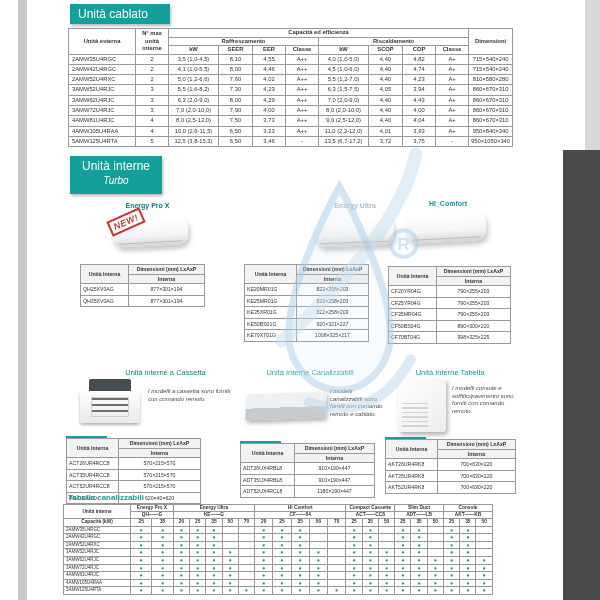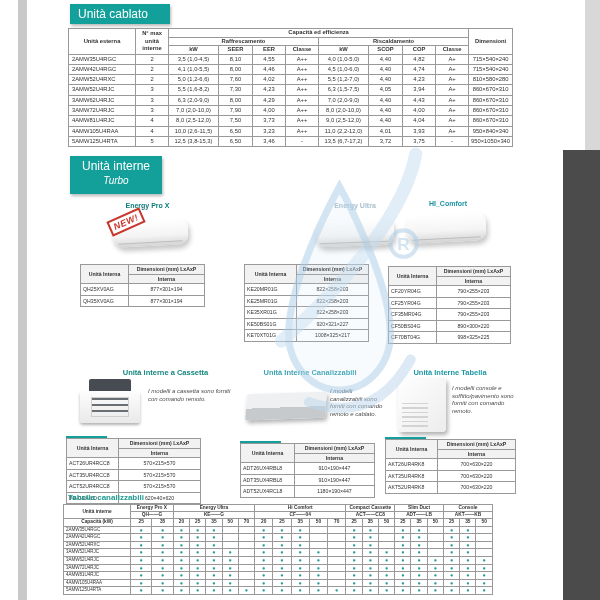--- a/index.html
+++ b/index.html
@@ -35,21 +35,21 @@
   .t-hc{left:388px;top:266px;width:122px}
   .t-cass{left:66px;top:438px;width:134px}
   .t-duct{left:240px;top:443px;width:134px}
   .t-cons{left:385px;top:439px;width:130px}
   
   .ptitle{font-size:7px;font-weight:bold;text-align:center}
   .pt-pro{left:100px;top:202px;width:95px;color:#0d7a7a}
   .pt-ultra{left:305px;top:202px;width:100px;color:#a9c0ce}
   .pt-hc{left:398px;top:200px;width:100px;color:#1e93a3}
   
-  .stitle{font-size:7.5px;font-weight:bold;text-align:center}
+  .stitle{font-size:7.5px;font-weight:normal;text-align:center}
   .st-cass{left:88px;top:368px;width:155px;color:#12877f}
   .st-duct{left:240px;top:368px;width:140px;color:#3ba4b2}
   .st-cons{left:390px;top:368px;width:120px;color:#1b98a5}
   .note{font-size:6px;font-style:italic;color:#4a4a4a;line-height:7.5px;text-align:left}
   .n-cass{left:148px;top:388px;width:88px}
   .n-duct{left:330px;top:388px;width:54px}
   .n-cons{left:452px;top:385px;width:64px}
   
   .serietag{background:#14a09a;color:#fff;font-size:6px;font-weight:bold;
             padding:1px 5px 1px 3px;display:inline-block}

